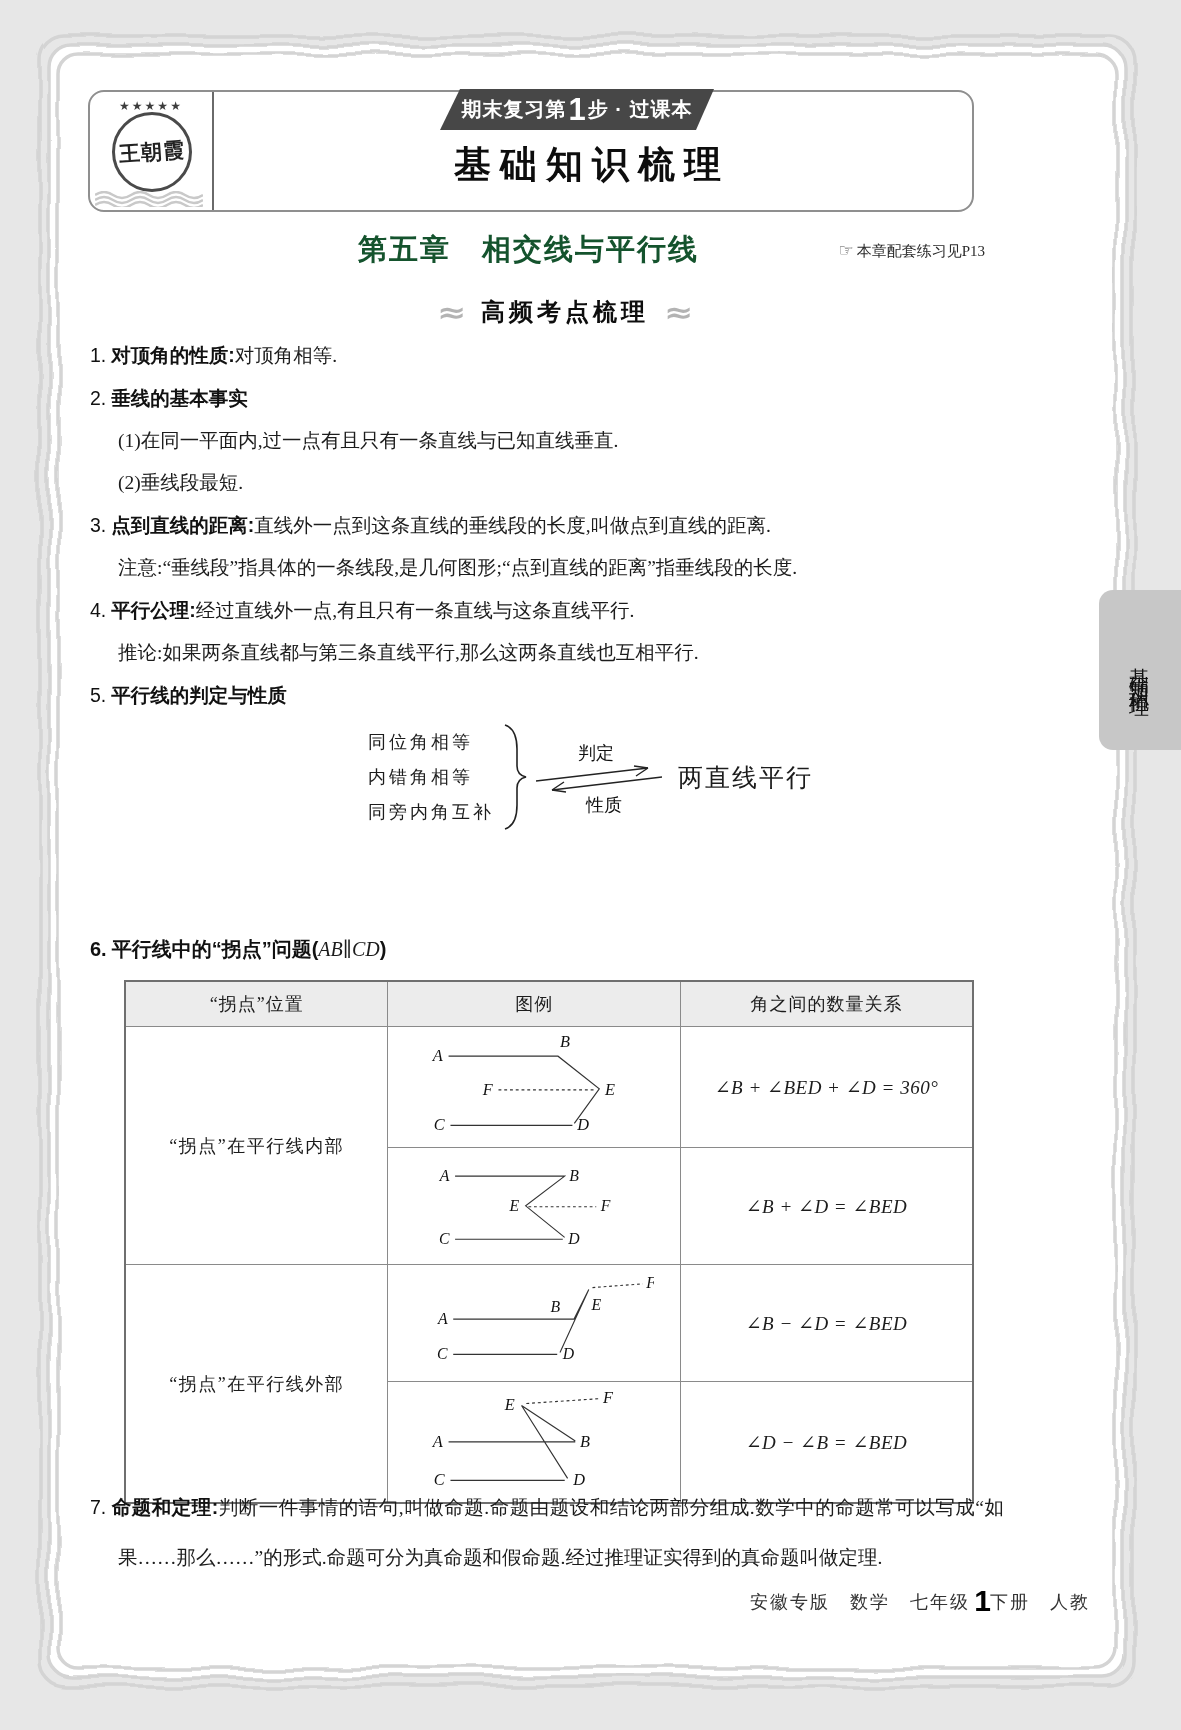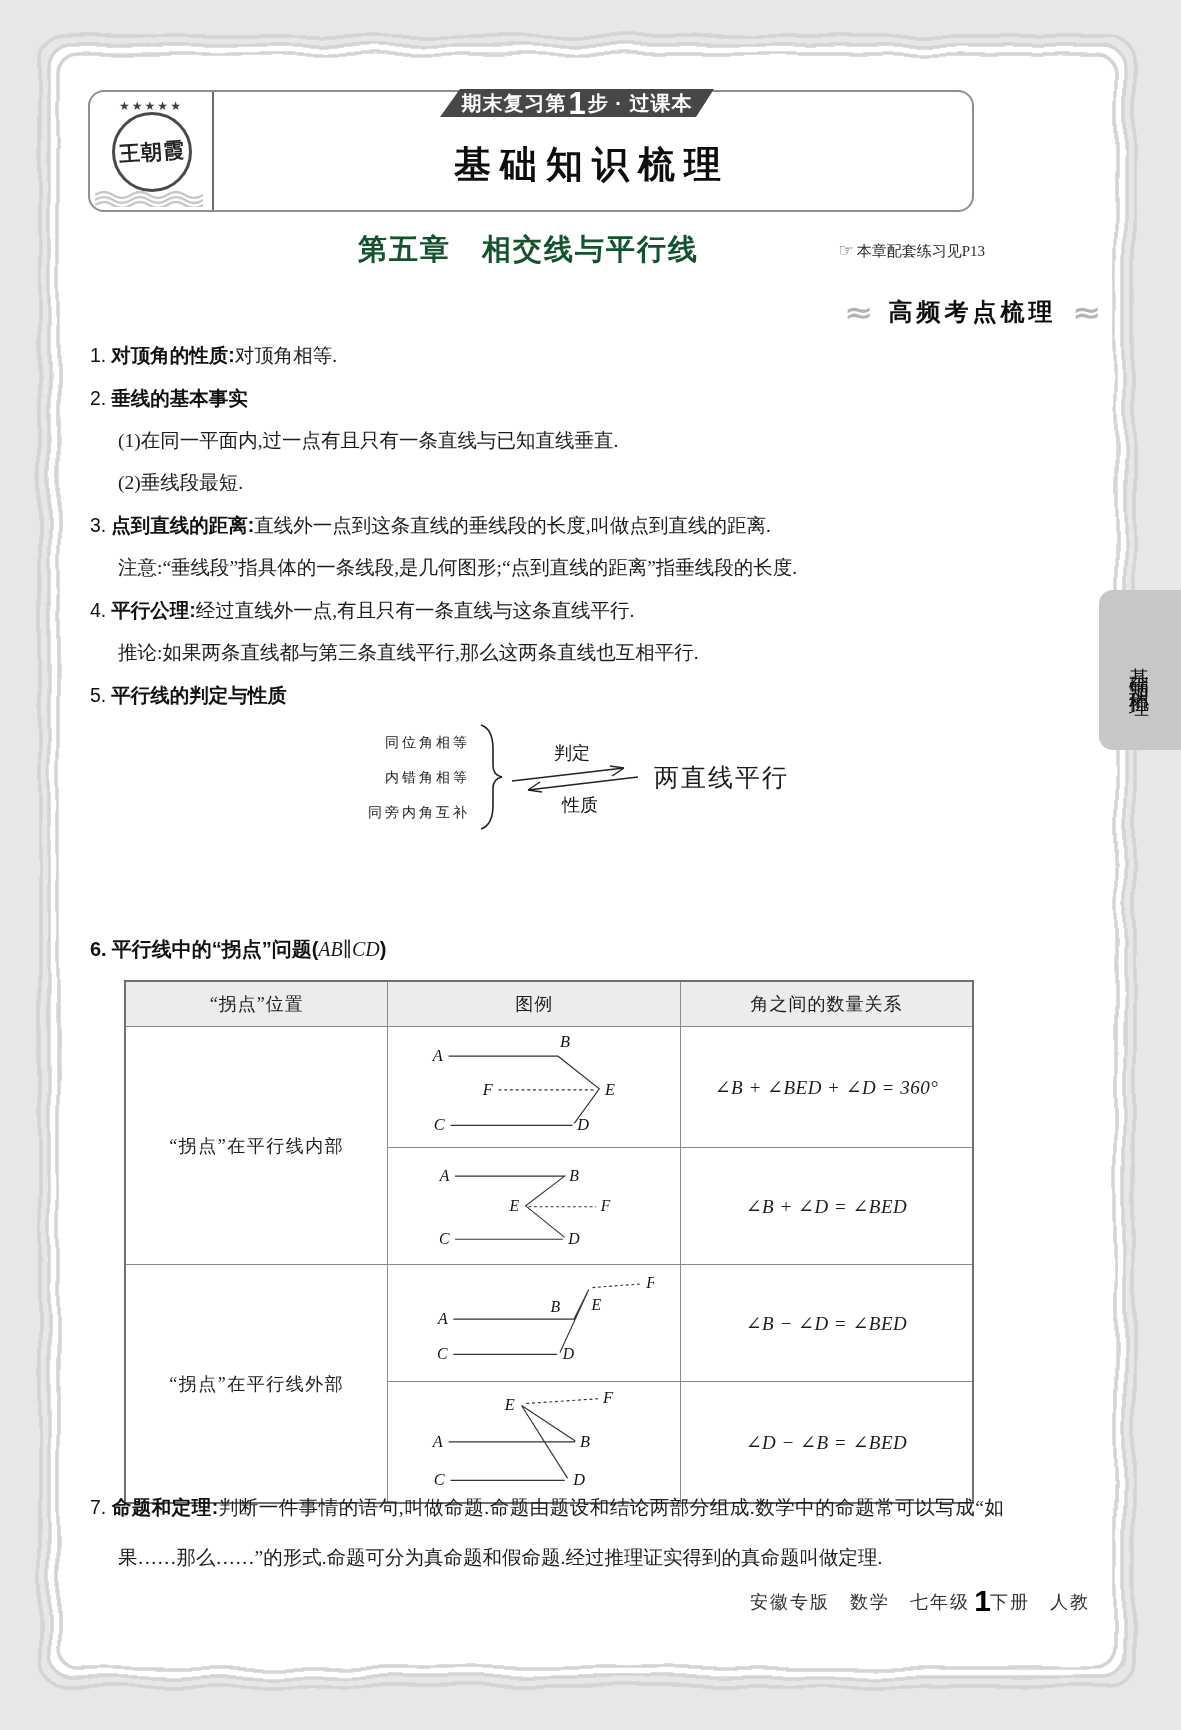--- a/index.html
+++ b/index.html
@@ -30,21 +30,21 @@
   .logo-circle{
     position:absolute;top:13px;left:9px;width:74px;height:74px;border-radius:50%;
     border:3px solid #4a4a4a;background:#fff;display:flex;align-items:center;justify-content:center;
   }
   .logo-name{
     font-family:"Liberation Serif","DejaVu Serif",serif;font-weight:bold;
     font-size:21px;color:#222;letter-spacing:1px;transform:rotate(-4deg);
   }
   .logo-waves{position:absolute;left:-8px;bottom:-4px;}
   .banner{
-    position:absolute;left:350px;top:-3px;width:274px;height:28px;
+    position:absolute;left:350px;top:-3px;width:274px;height:41px;
     background:#474747;color:#fff;display:flex;align-items:center;justify-content:center;
     font-family:"Liberation Sans","DejaVu Sans",sans-serif;font-weight:bold;
     clip-path:polygon(20px 0,100% 0,calc(100% - 18px) 100%,0 100%);
   }
   .banner .b-txt{font-size:20px;letter-spacing:1px;}
   .banner .b-num{font-size:31px;line-height:31px;margin:0 2px;}
   .header-title{
     position:absolute;left:122px;right:0;top:48px;text-align:center;
     font-family:"Liberation Sans","DejaVu Sans",sans-serif;font-weight:bold;
     font-size:37px;letter-spacing:9px;color:#0d0d0d;
@@ -56,41 +56,41 @@
     font-family:"Liberation Sans","DejaVu Sans",sans-serif;font-weight:bold;
     font-size:29px;letter-spacing:2px;color:#14532d;white-space:nowrap;
   }
   .chapter-note{
     position:absolute;right:196px;top:240px;font-size:15px;color:#2a2a2a;white-space:nowrap;
   }
   .hand-icon{font-size:17px;color:#555;margin-right:3px;}
 
   
   .section-header{
-    position:absolute;left:0;top:296px;width:1090px;text-align:right;white-space:nowrap;padding-left:8px;
+    position:absolute;left:12px;top:296px;width:1090px;text-align:center;white-space:nowrap;padding-left:8px;
   }
   .section-header .wave{
     color:#b3b3b3;font-size:28px;font-weight:bold;vertical-align:-2px;
     font-family:"DejaVu Sans",sans-serif;display:inline-block;transform:scaleX(1.25);
   }
   .section-header .stitle{
     font-family:"Liberation Sans","DejaVu Sans",sans-serif;font-weight:bold;
     font-size:24px;letter-spacing:4px;color:#0d0d0d;margin:0 14px;
   }
 
   
   .klist{position:absolute;left:90px;top:334px;width:880px;font-size:19.5px;}
   .kline{line-height:42px;white-space:nowrap;}
   .kterm{font-family:"Liberation Sans","DejaVu Sans",sans-serif;font-weight:bold;color:#111;margin-top:12px;}
   .knum{font-family:"Liberation Sans","DejaVu Sans",sans-serif;color:#111;}
   .indent{padding-left:28px;}
 
   
   .jdiagram{position:absolute;left:368px;top:722px;display:flex;align-items:center;}
-  .cond-col div{font-size:14px;line-height:35px;letter-spacing:3px;text-align:right;}
+  .cond-col div{font-size:18px;line-height:35px;letter-spacing:3px;}
   .jarrows{position:relative;margin:0 6px 0 4px;}
   .jresult{font-size:25px;letter-spacing:2px;margin-left:6px;}
 
   
   .item6{
     position:absolute;left:90px;top:936px;font-size:20px;white-space:nowrap;
   }
   .item6 .math{font-style:italic;font-weight:normal;font-family:"Liberation Serif","DejaVu Serif",serif;}
 
   

